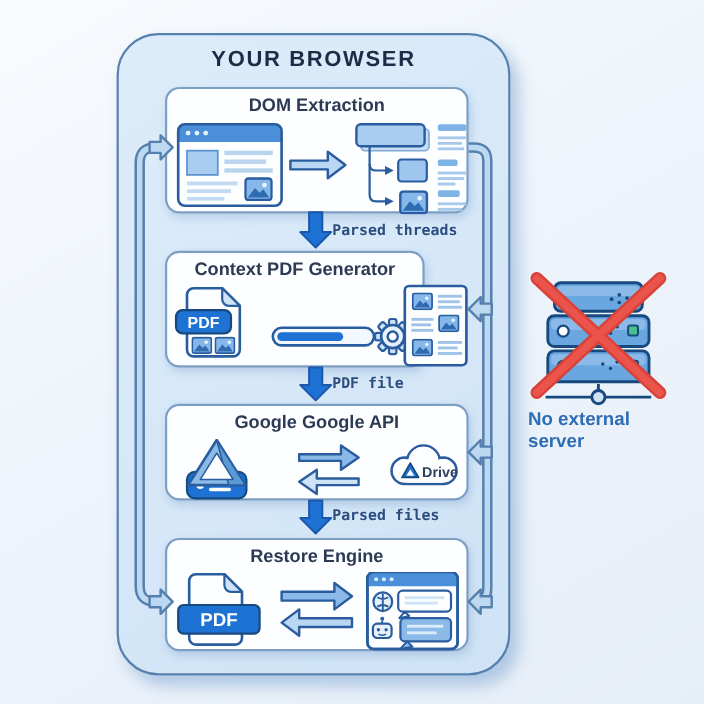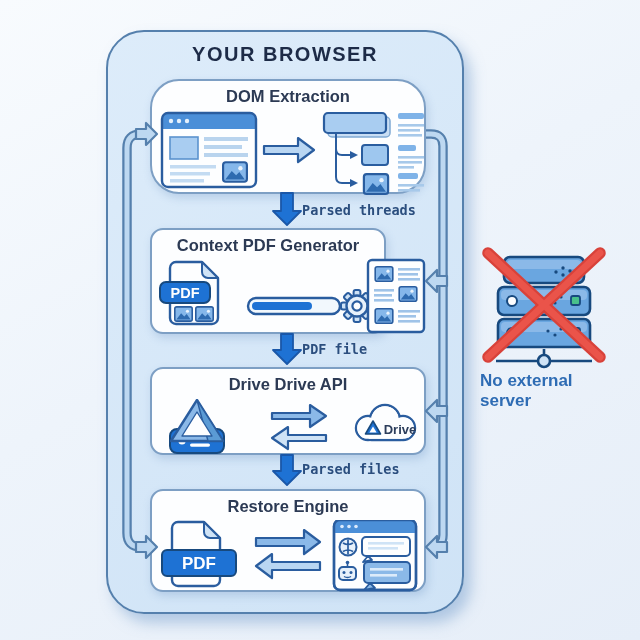--- a/index.html
+++ b/index.html
@@ -21,21 +21,21 @@
   }
   .node{
     position:absolute;background:#fdfeff;border:2px solid #7d9fc4;
     border-radius:13px;box-sizing:border-box;
     box-shadow:2px 4px 8px rgba(100,140,190,.28);
   }
   .node-title{
     position:absolute;top:6px;left:0;right:0;text-align:center;
     font-size:16.5px;font-weight:600;color:#2c3a54;
   }
-  .box-dom{left:42px;top:47px;width:276px;height:115px;border-radius:29px;}
+  .box-dom{left:42px;top:47px;width:276px;height:115px;}
   .box-pdfgen{left:42px;top:196px;width:236px;height:106px;}
   .box-drive{left:42px;top:335px;width:276px;height:88px;}
   .box-restore{left:42px;top:457px;width:276px;height:103px;}
   .box-art{position:absolute;left:0;}
   .art-dom{top:26px;}
   .art-pdfgen{top:28px;}
   .art-drive{top:30px;}
   .art-restore{top:29px;}
   .overlay{position:absolute;left:0;top:0;pointer-events:none;}
   .mono-label{
@@ -155,21 +155,21 @@
           <g fill="#9fc3e8">
             <rect x="246" y="52" width="22" height="2.6"></rect>
               <rect x="246" y="57" width="18" height="2.6"></rect>
               <rect x="246" y="62" width="22" height="2.6"></rect>
           </g>
         </g>
       </svg>
     </div>
 
     <div class="node box-drive">
-      <div class="node-title">Drive Drive API</div>
+      <div class="node-title">Google Google API</div>
       <svg class="box-art art-drive" width="276" height="56" viewBox="0 0 276 56">
         <g>
           <rect x="18" y="30" width="54" height="24" rx="7" fill="#1e72d4" stroke="#17497e" stroke-width="2"></rect>
           <circle cx="30" cy="42" r="3.6" fill="#fdfeff"></circle>
           <rect x="38" y="38" width="26" height="3.2" rx="1.6" fill="#fdfeff"></rect>
           <rect x="38" y="44.5" width="20" height="3.2" rx="1.6" fill="#fdfeff"></rect>
           <path d="M45,1 L71,42 L19,42 Z" fill="#8bb9e8" stroke="#2a5d9f" stroke-width="2.4" stroke-linejoin="round"></path>
           <path d="M45,1 L71,42 L56,42 Z" fill="#5b9bd5" stroke="#2a5d9f" stroke-width="1.4" stroke-linejoin="round"></path>
           <path d="M45,13 L60,37 L30,37 Z" fill="#fdfeff" stroke="#2a5d9f" stroke-width="1.4" stroke-linejoin="round"></path>
         </g>

